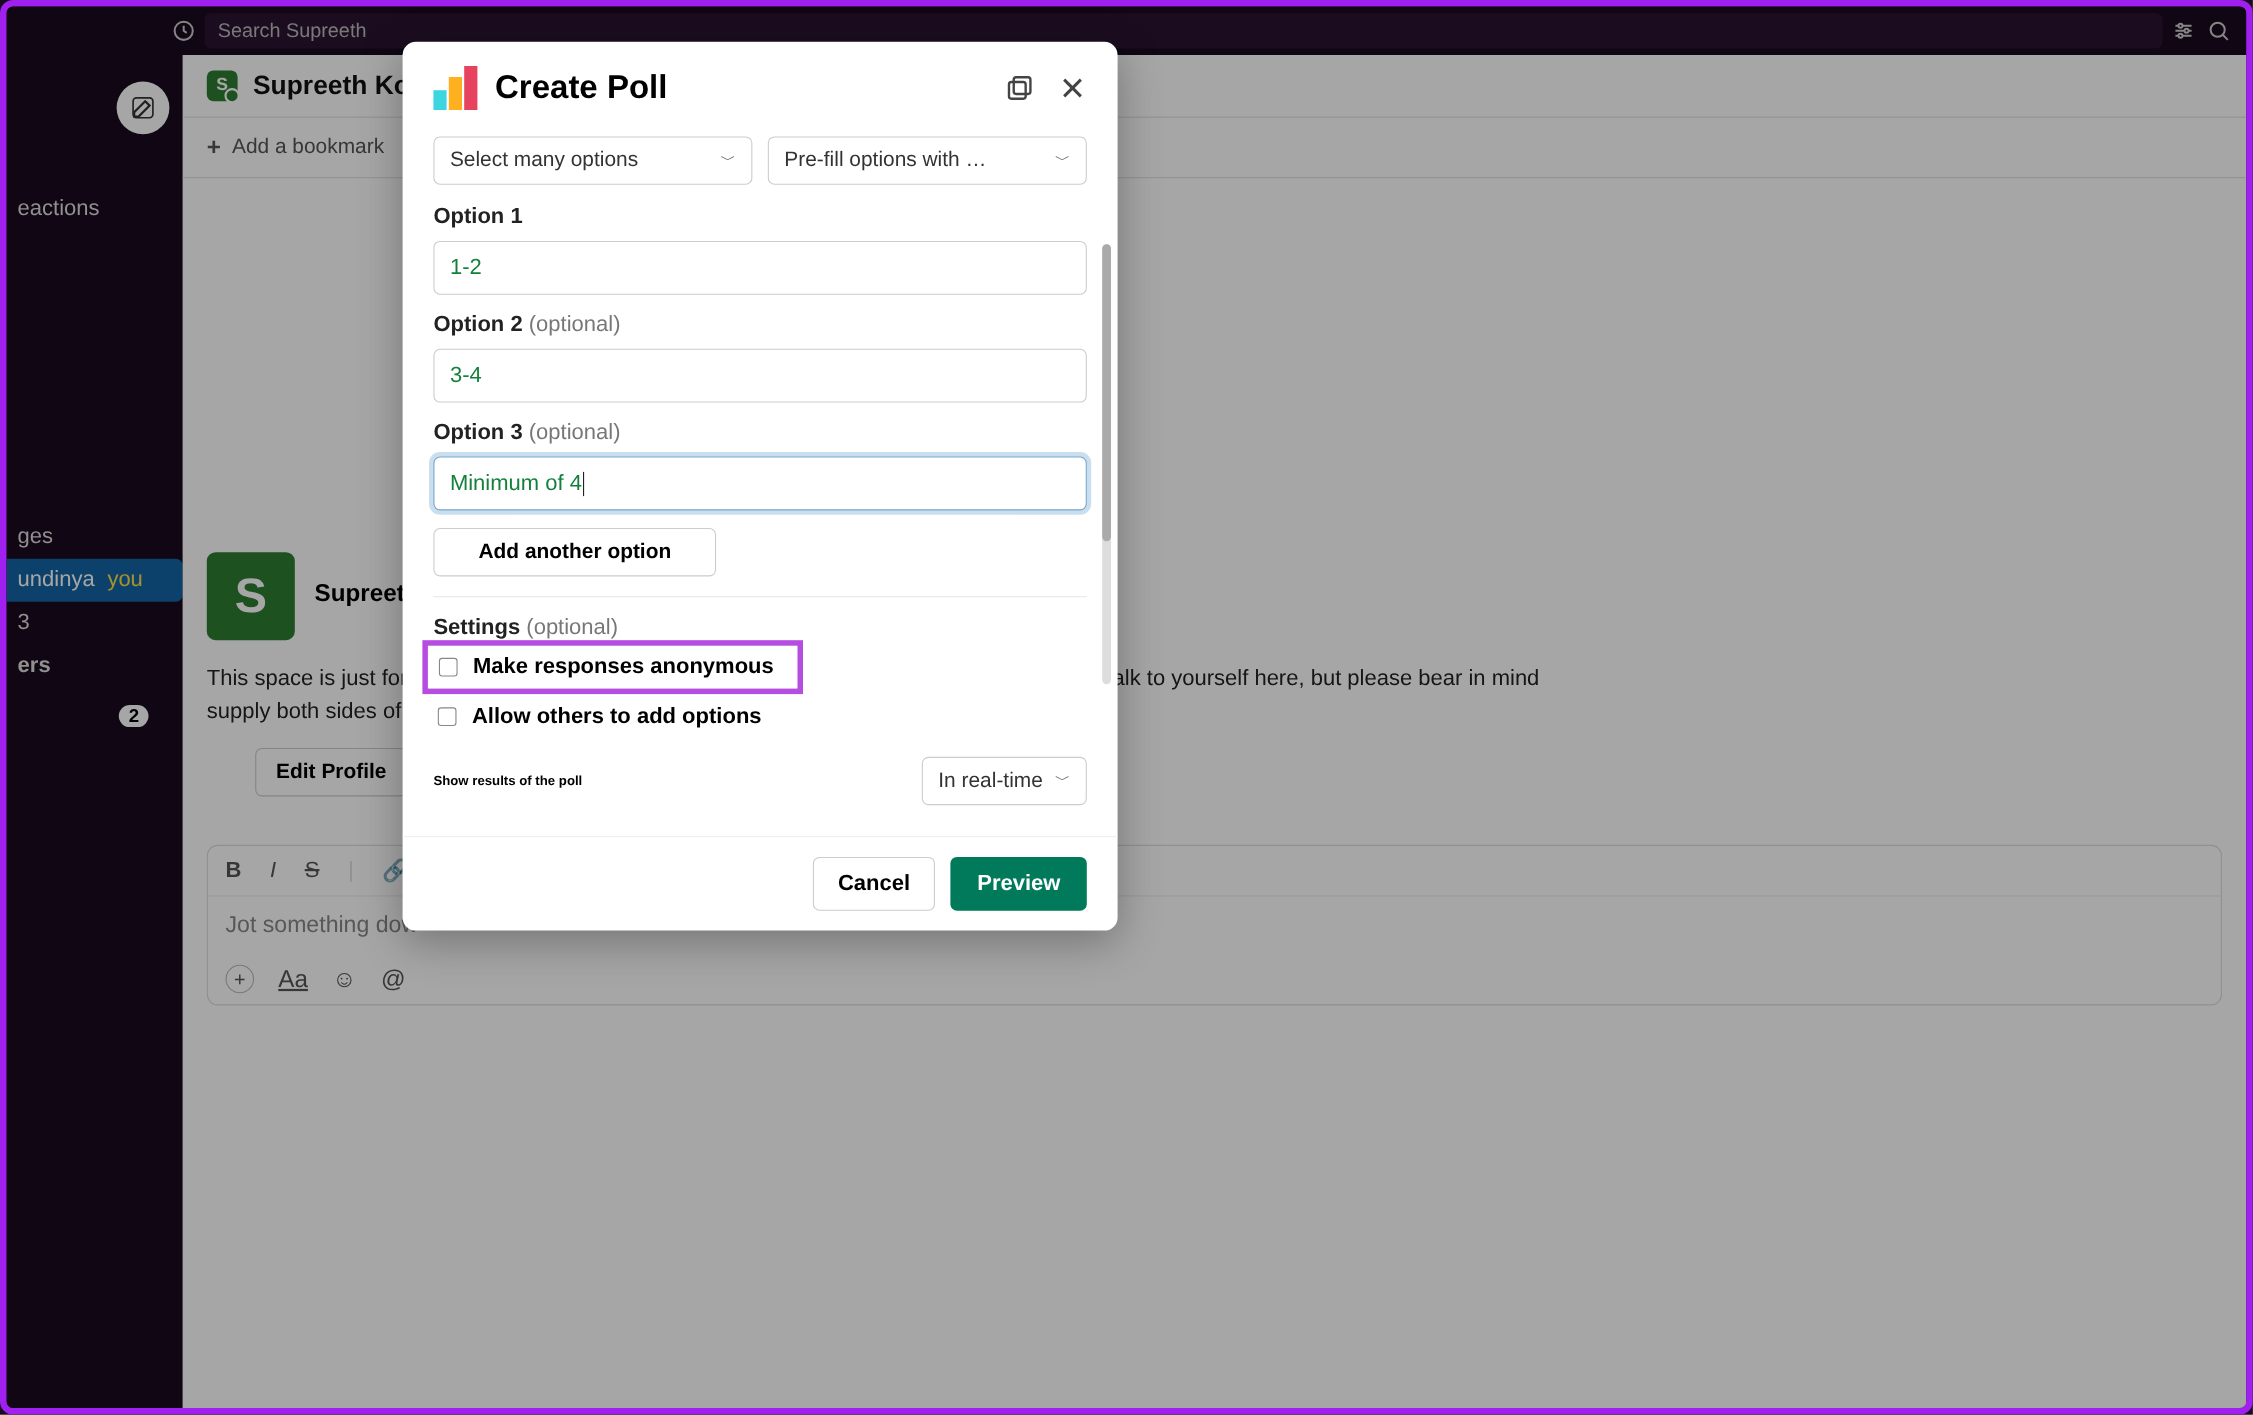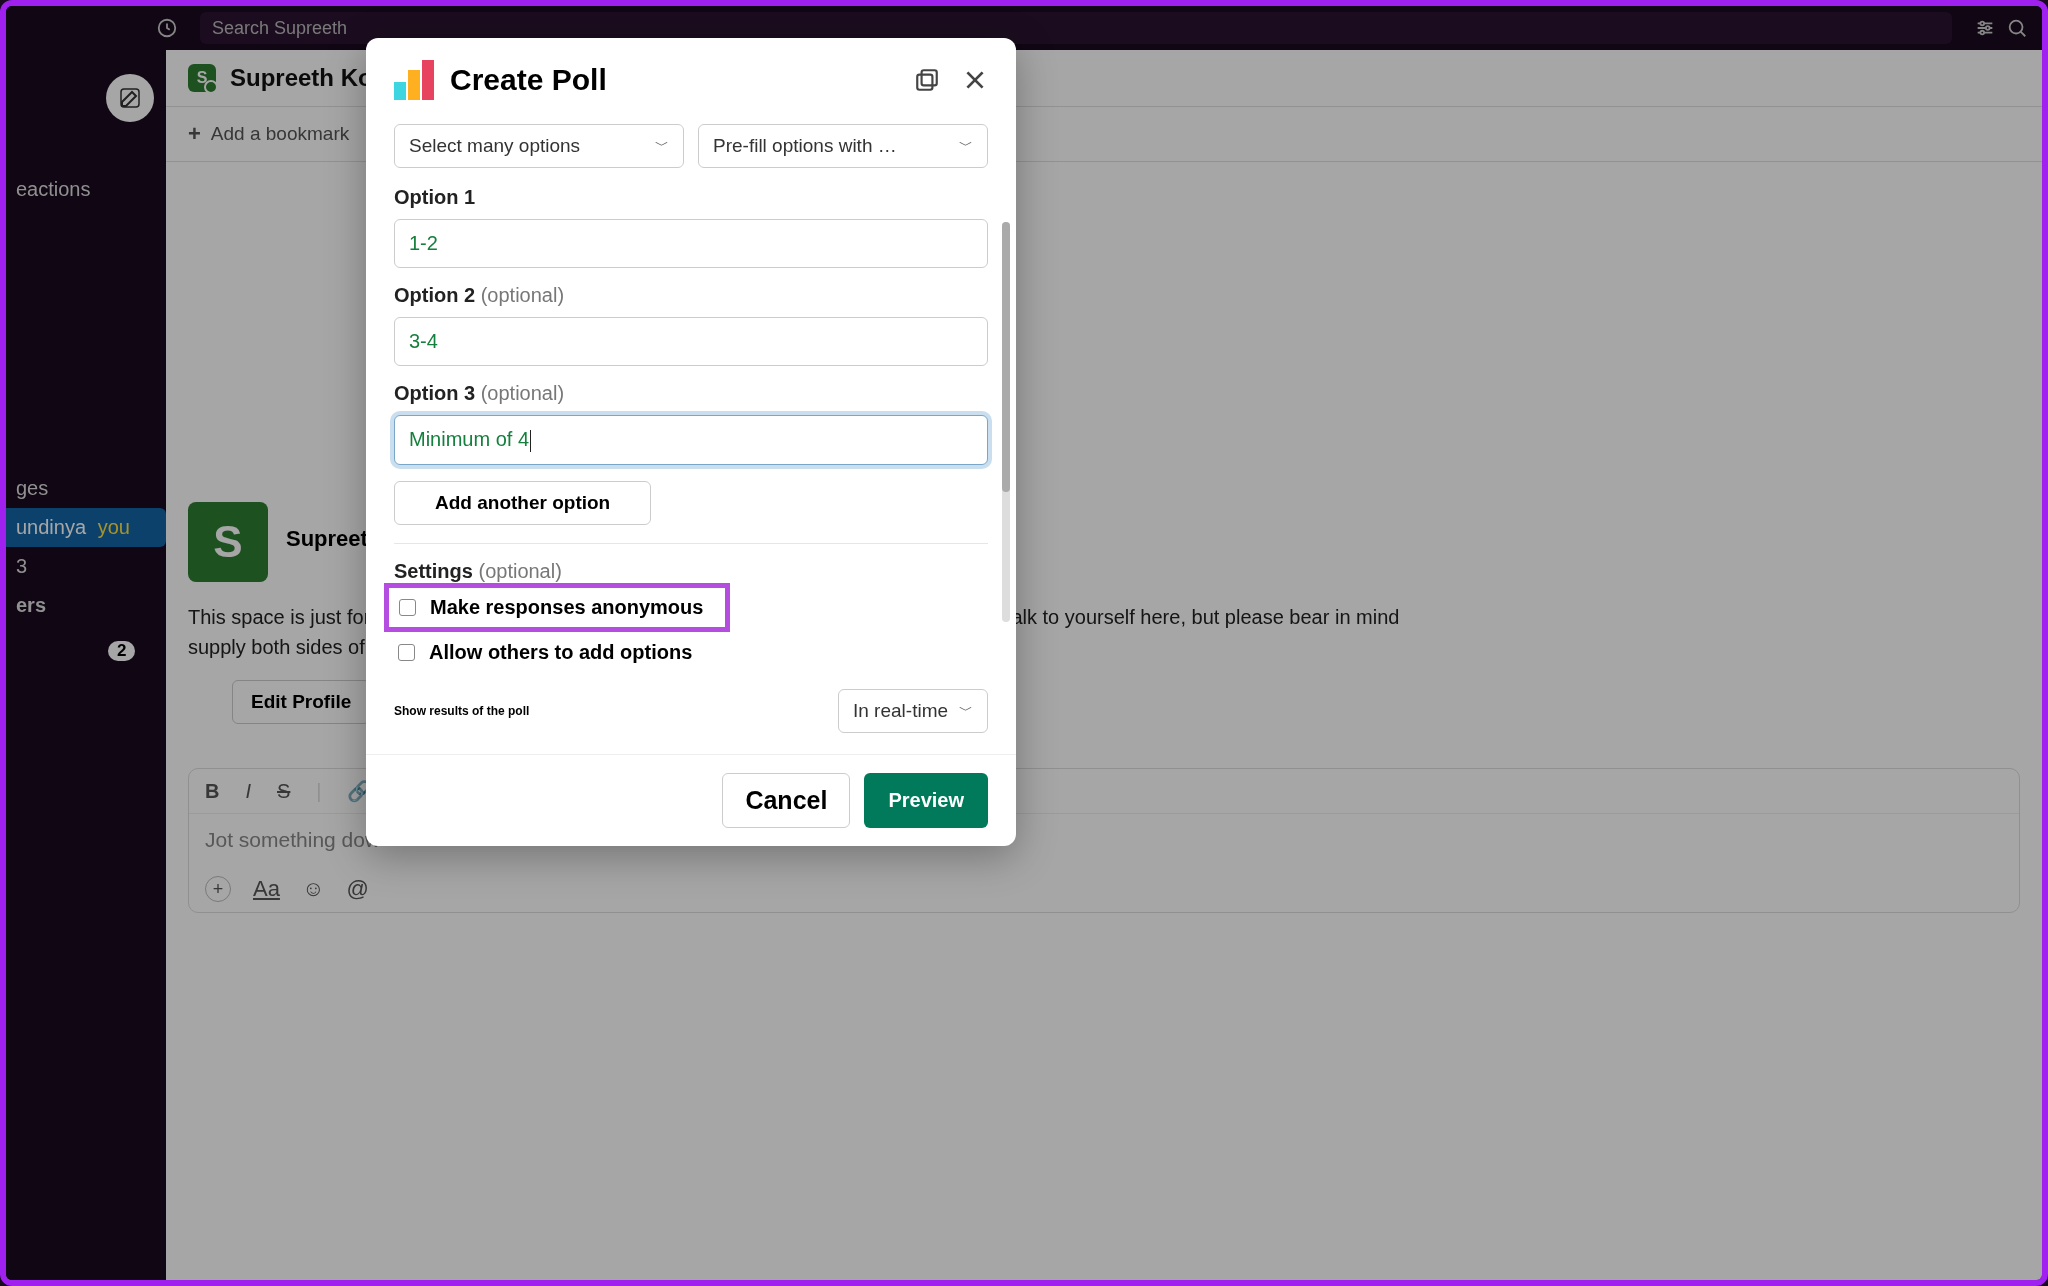--- a/index.html
+++ b/index.html
@@ -1,20 +1,20 @@
 <!DOCTYPE html>
 <html><head>
 <meta charset="utf-8">
 <style>
 * { box-sizing: border-box; margin: 0; padding: 0; font-family: -apple-system, BlinkMacSystemFont, "Segoe UI", Helvetica, Arial, sans-serif; }
 body { width: 2048px; height: 1286px; overflow: hidden; background: #1a0a1f; position: relative; transform-origin: top left; }
 .frame { position: absolute; inset: 0; border: 6px solid #a020f0; border-radius: 12px; overflow: hidden; }
 
 
-.topbar { height: 44px; background: #1a0a1f; display: flex; align-items: center; padding: 0 14px; gap: 14px; }
+.topbar { height: 44px; background: #1a0a1f; display: flex; align-items: center; padding: 0 14px; }
 .clock-icon { width: 22px; height: 22px; color: #ccc; margin-left: 136px; }
 .search-bar { flex: 1; background: #2a1530; height: 32px; border-radius: 6px; display: flex; align-items: center; padding: 0 12px; margin: 0 8px; }
 .search-bar span { color: #bbb; font-size: 18px; }
 .search-right { display:flex; gap:10px; align-items:center; color:#ccc; }
 
 
 .leftrail { position:absolute; left:0; top:44px; width:160px; bottom:0; background:#1a0a1f; color:#ddd; }
 .compose-btn { width:48px; height:48px; background:#fff; border-radius:50%; margin:24px 0 0 100px; display:flex; align-items:center; justify-content:center; }
 .rail-items { margin-top: 48px; }
 .rail-item { padding: 8px 10px; font-size: 20px; color:#ddd; white-space:nowrap; overflow:hidden; }
@@ -76,21 +76,21 @@
 
 .check-row { display:flex; align-items:center; gap:14px; padding:7px 4px; font-size:20px; font-weight:700; }
 .checkbox { width:17px; height:17px; border:1.5px solid #888; border-radius:3px; flex-shrink:0; }
 .highlight-box { border:5px solid #b54de0; padding: 1px 18px 1px 6px; margin-left:-10px; margin-bottom:2px; display:inline-flex; }
 
 .results-row { display:flex; justify-content:space-between; align-items:center; margin-top:18px; }
 .results-row .lbl { font-size:12px; font-weight:700; }
 .select.sm { flex:0 0 150px; }
 
 .modal-foot { border-top:1px solid #eee; padding:18px 28px; display:flex; justify-content:flex-end; gap:14px; }
-.btn-cancel { border:1px solid #ccc; background:#fff; padding:12px 22px; border-radius:6px; font-size:25px; font-weight:700; }
+.btn-cancel { border:1px solid #ccc; background:#fff; padding:12px 22px; border-radius:6px; font-size:20px; font-weight:700; }
 .btn-preview { border:none; background:#007a5a; color:#fff; padding:12px 24px; border-radius:6px; font-size:20px; font-weight:700; }
 </style>
 </head>
 <body>
 
 <div class="frame">
 
   <div class="topbar">
     <svg class="clock-icon" viewBox="0 0 24 24" fill="none" stroke="currentColor" stroke-width="2">
         <circle cx="12" cy="12" r="9"></circle>

